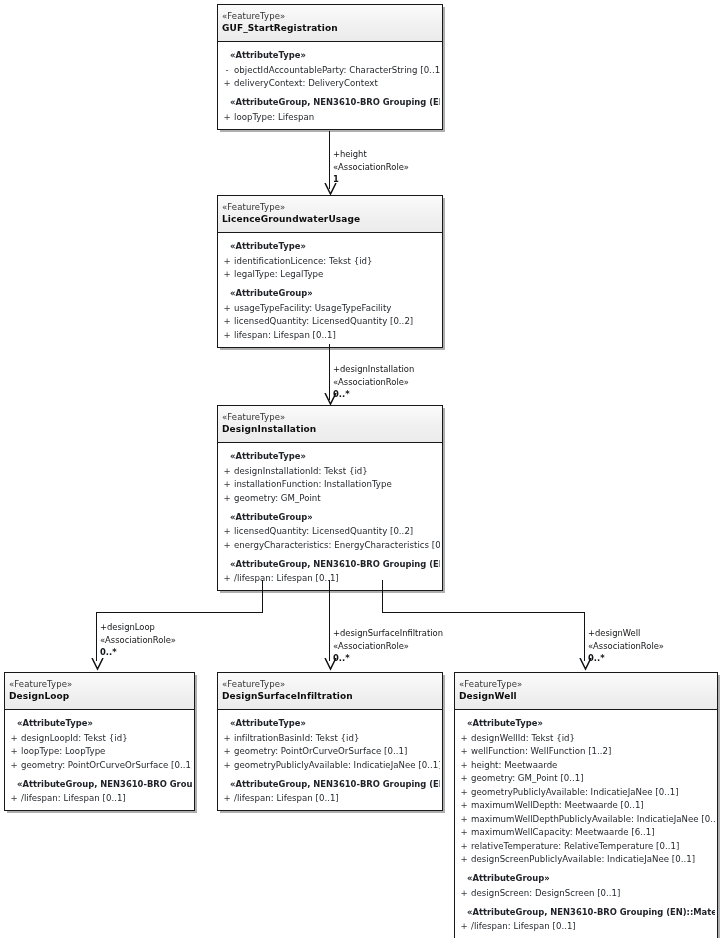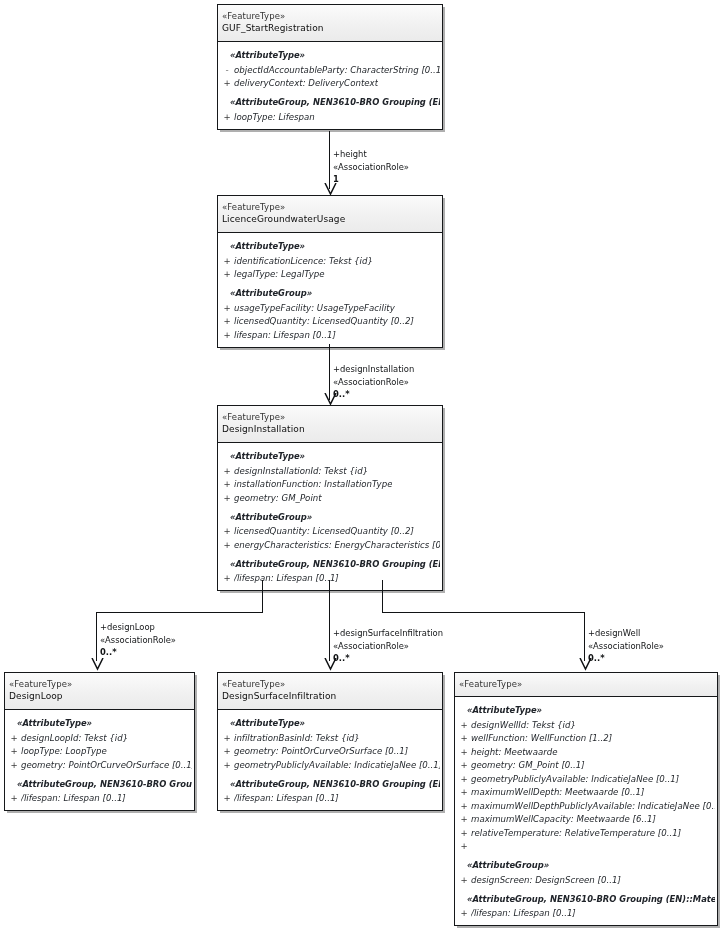--- a/index.html
+++ b/index.html
@@ -36,30 +36,29 @@
     display: block;
     font-size: 8.5px;
     color: #333333;
     letter-spacing: 0.1px;
     line-height: 12px;
     white-space: nowrap;
   }
   .cls-name {
     display: block;
     font-size: 9px;
-    font-weight: normal;
+    font-weight: bold;
     color: #0d0d0d;
     line-height: 13px;
     letter-spacing: 0.1px;
     white-space: nowrap;
   }
   .uml-body {
     padding: 5px 2px 5px 2px;
     background: #ffffff;
-    font-style: italic;
   }
 
   .grp-label {
     font-size: 8.4px;
     font-weight: bold;
     color: #20242a;
     padding: 2px 0 2px 10px;
     line-height: 12px;
     white-space: nowrap;
     overflow: hidden;
@@ -262,20 +261,21 @@
     <div class="attr-row">
       <span class="attr-vis">+</span>
       <span class="attr-text">/lifespan: Lifespan [0..1]</span>
     </div>
   </div>
 </div>
 
 <div class="uml-class" style="left:454px; top:672px; width:264px;">
   <div class="uml-header">
     <span class="stereo">«FeatureType»</span>
+    <span class="cls-name">DesignWell</span>
   </div>
   <div class="uml-body">
     <div class="grp-label">«AttributeType»</div>
     <div class="attr-row">
       <span class="attr-vis">+</span>
       <span class="attr-text">designWellId: Tekst {id}</span>
     </div>
     <div class="attr-row">
       <span class="attr-vis">+</span>
       <span class="attr-text">wellFunction: WellFunction [1..2]</span>
@@ -303,20 +303,21 @@
     <div class="attr-row">
       <span class="attr-vis">+</span>
       <span class="attr-text">maximumWellCapacity: Meetwaarde [6..1]</span>
     </div>
     <div class="attr-row">
       <span class="attr-vis">+</span>
       <span class="attr-text">relativeTemperature: RelativeTemperature [0..1]</span>
     </div>
     <div class="attr-row">
       <span class="attr-vis">+</span>
+      <span class="attr-text">designScreenPubliclyAvailable: IndicatieJaNee [0..1]</span>
     </div>
     <div class="spacer"></div>
     <div class="grp-label">«AttributeGroup»</div>
     <div class="attr-row">
       <span class="attr-vis">+</span>
       <span class="attr-text">designScreen: DesignScreen [0..1]</span>
     </div>
     <div class="spacer"></div>
     <div class="grp-label">«AttributeGroup, NEN3610-BRO Grouping (EN)::Material lif…</div>
     <div class="attr-row">

